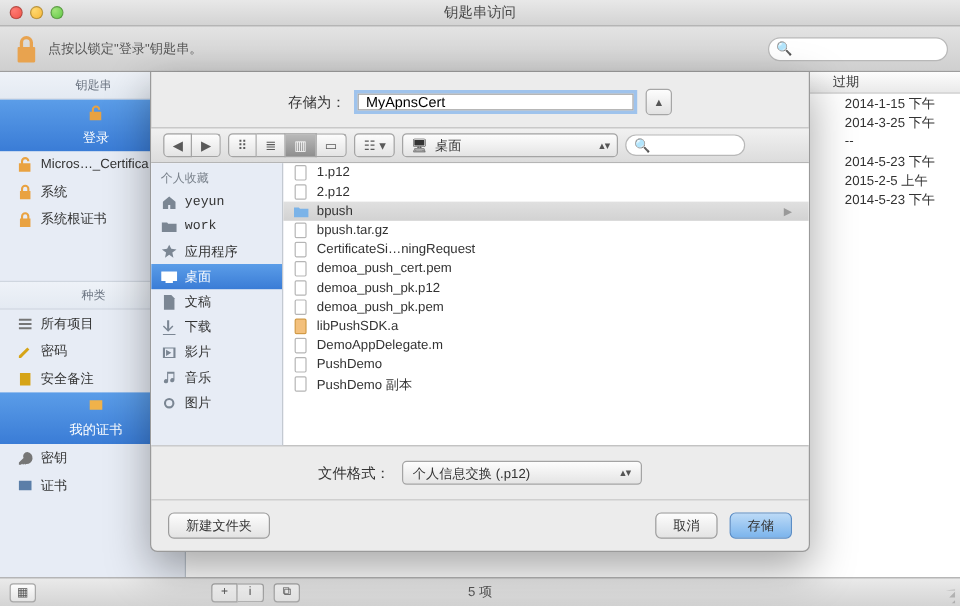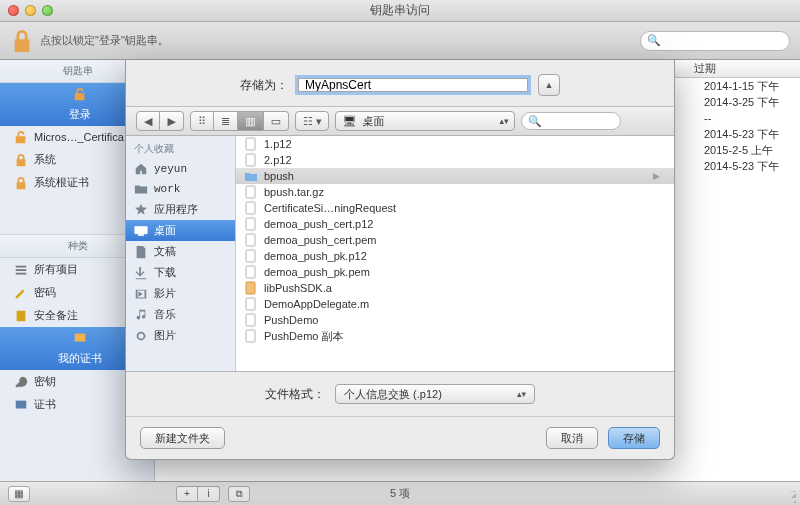--- a/index.html
+++ b/index.html
@@ -576,28 +576,20 @@
             </svg>
           </span>
           <span>CertificateSi…ningRequest</span>
         </div>
         <div class="file-row">
           <span class="file-icon doc">
             <svg viewBox="0 0 14 14">
               <rect x="2" y="1" width="9" height="12" rx="1"></rect>
             </svg>
           </span>
-          <span>demoa_push_cert.p12</span>
-        </div>
-        <div class="file-row">
-          <span class="file-icon doc">
-            <svg viewBox="0 0 14 14">
-              <rect x="2" y="1" width="9" height="12" rx="1"></rect>
-            </svg>
-          </span>
           <span>demoa_push_cert.pem</span>
         </div>
         <div class="file-row">
           <span class="file-icon doc">
             <svg viewBox="0 0 14 14">
               <rect x="2" y="1" width="9" height="12" rx="1"></rect>
             </svg>
           </span>
           <span>demoa_push_pk.p12</span>
         </div>

